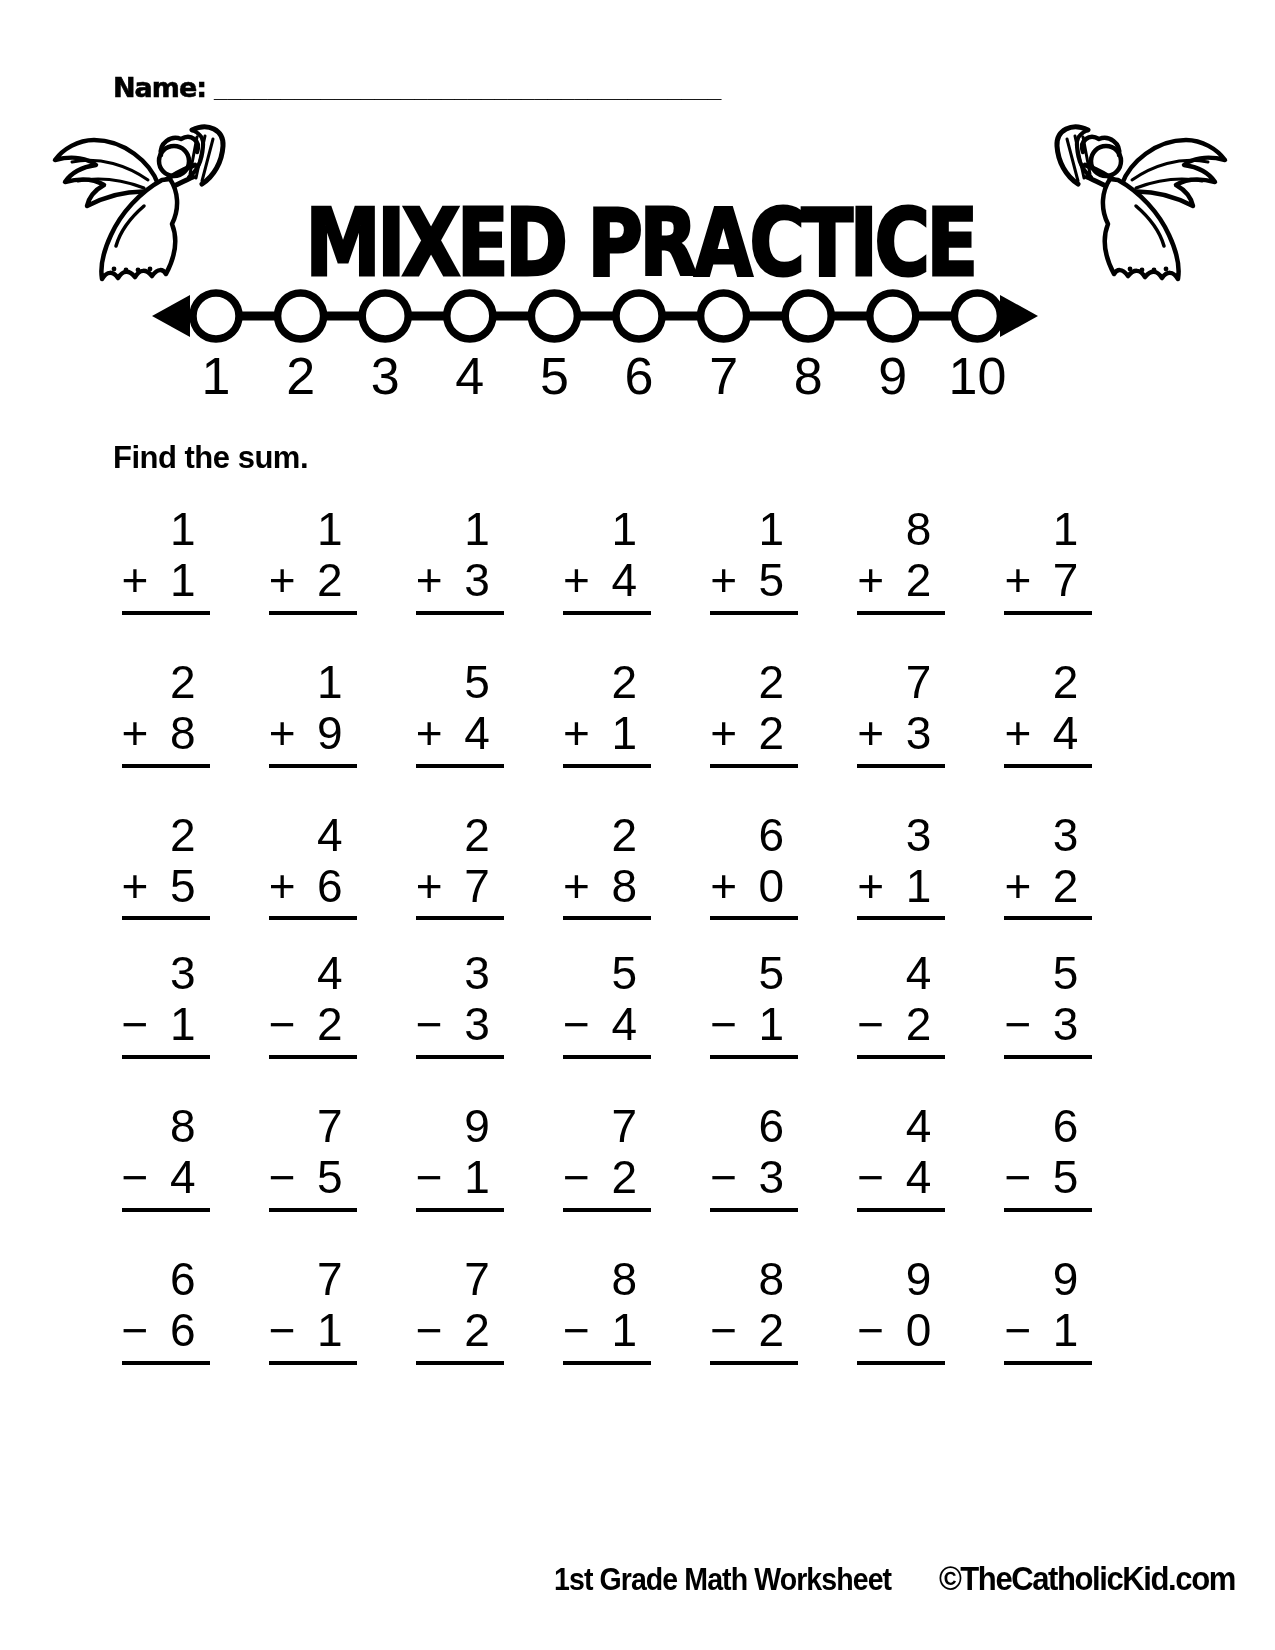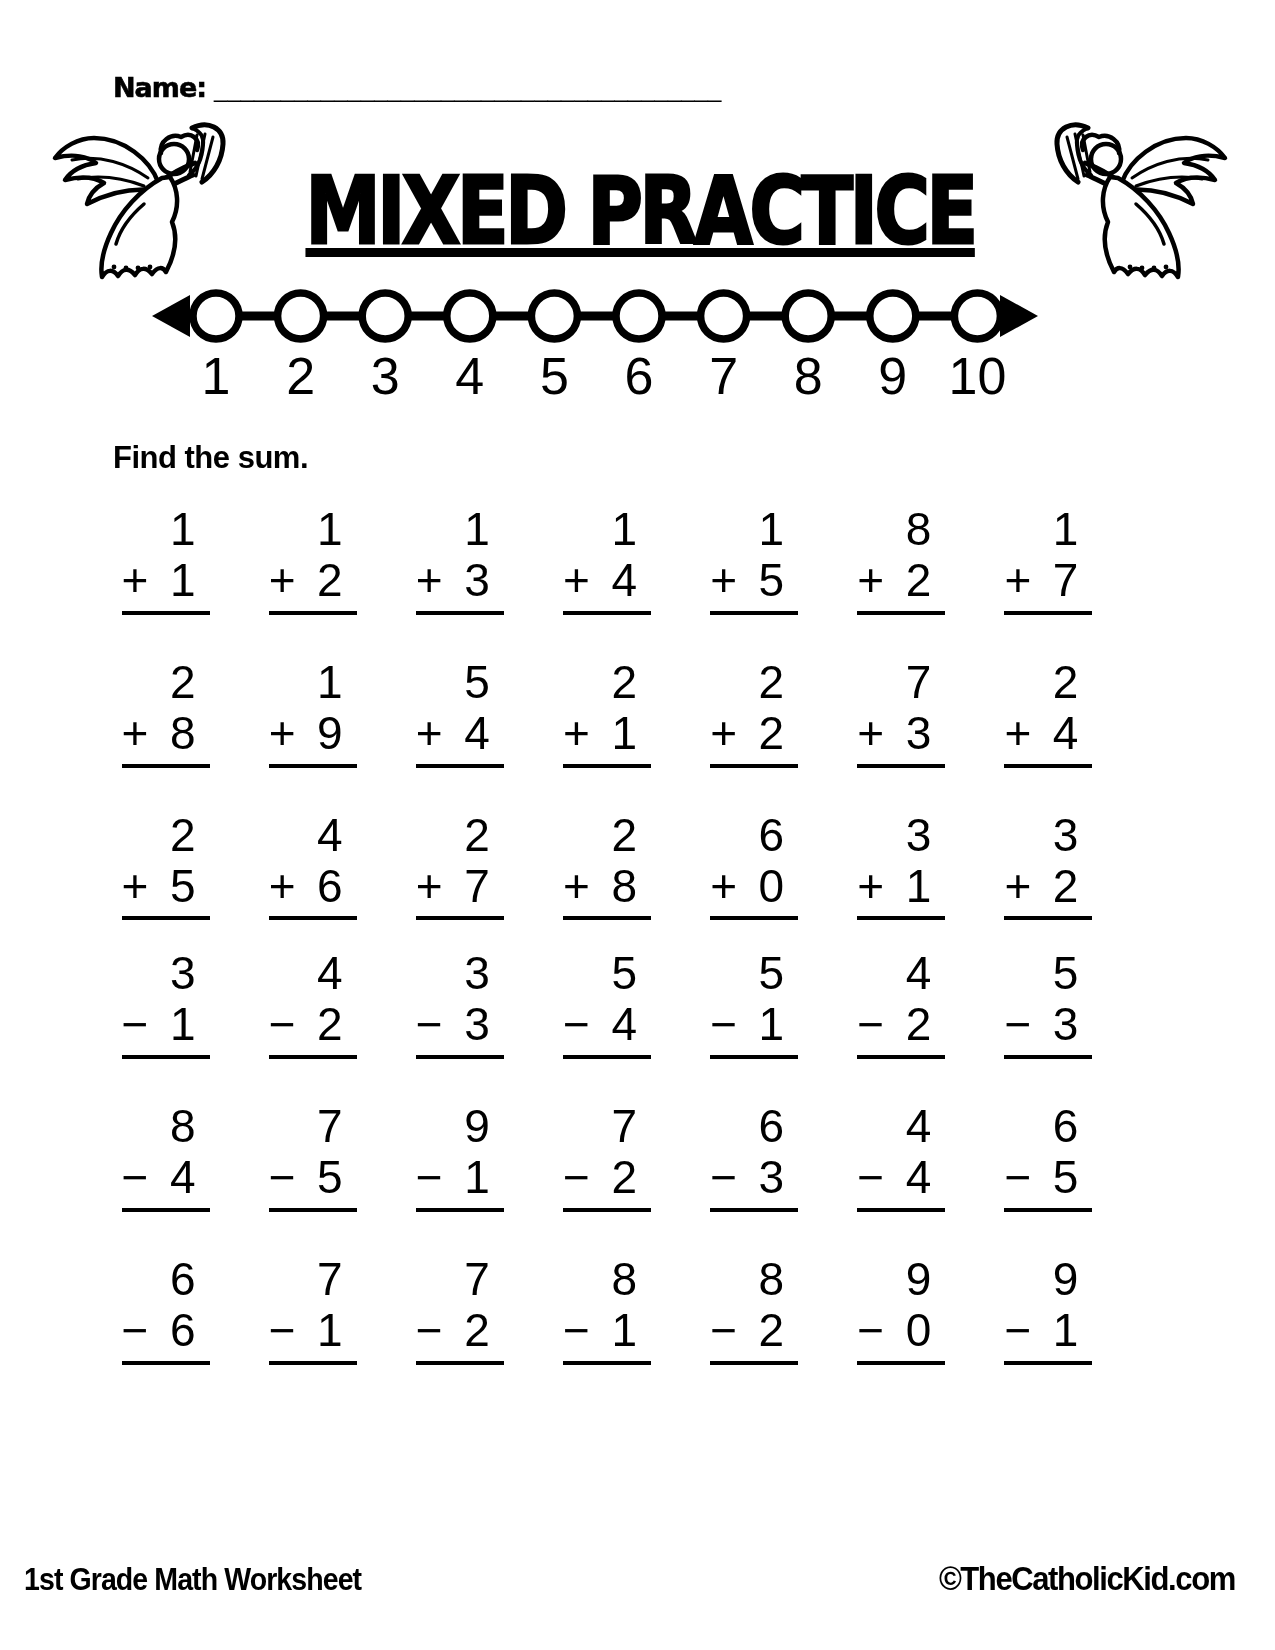--- a/index.html
+++ b/index.html
@@ -13,47 +13,45 @@
     display: flex;
     flex-direction: column;
     overflow: hidden;
   }
 
   
   .top-fields {
     display: flex;
     justify-content: space-between;
     padding: 72px 140px 0 113px;
-    align-items: flex-start;
-    flex-direction: column;
+    align-items: center;
   }
   .field { display: flex; align-items: baseline; gap: 8px; white-space: nowrap; }
   .field-label {
     font-family: "DejaVu Sans", sans-serif;
     font-weight: bold;
     font-size: 27px;
     -webkit-text-stroke: 0.6px #000;
     letter-spacing: -1px;
   }
   .field-line {
-    font-weight: normal;
+    font-weight: bold;
     font-size: 24px;
     letter-spacing: 0px;
     line-height: 1;
   }
 
   
   .title-band {
     display: flex;
-    align-items: center;
+    align-items: flex-end;
     justify-content: space-between;
     padding: 0 28px 0 32px;
     margin-top: 12px;
     height: 175px;
-    text-decoration: underline;
   }
   .angel { width: 200px; height: 170px; flex: 0 0 auto; }
   .angel.flip { transform: scaleX(-1); }
   .page-title {
     font-family: "DejaVu Sans", sans-serif;
     font-weight: bold;
     font-size: 92px;
     line-height: 1;
     letter-spacing: -4px;
     -webkit-text-stroke: 3px #000;
@@ -109,23 +107,23 @@
     border-top: 4px solid #000;
     margin-top: 7px;
     width: 100%;
     height: 0;
   }
 
   
   .footer {
     margin-top: auto;
     display: flex;
-    justify-content: space-between;
+    justify-content: flex-end;
     align-items: baseline;
-    padding: 0 40px 52px 24px;
+    padding: 0 40px 52px 42px;
   }
   .footer-left {
     font-family: "Liberation Sans", sans-serif;
     font-weight: bold;
     font-size: 31px;
     letter-spacing: -1px;
     transform: scaleX(0.92);
     transform-origin: left;
   }
   .footer-right {

